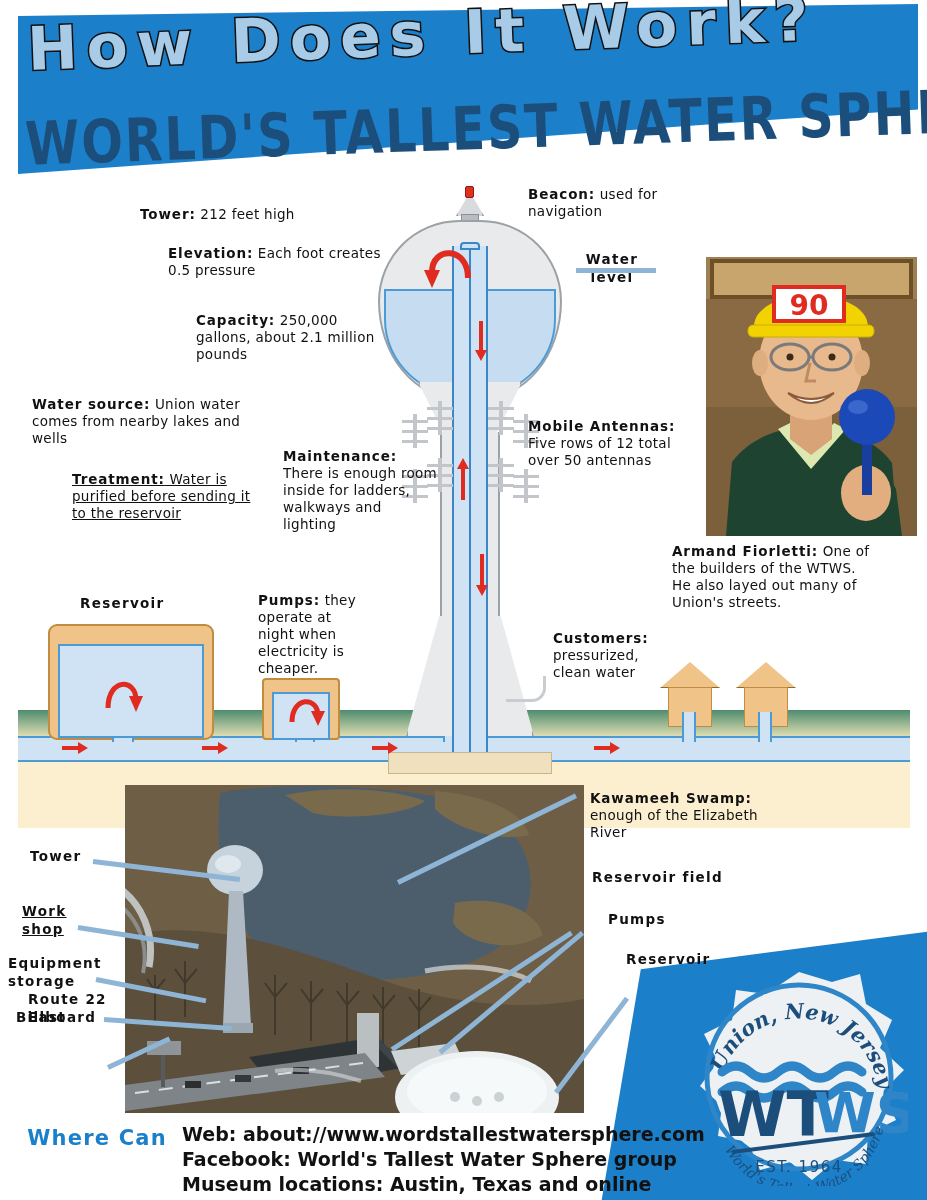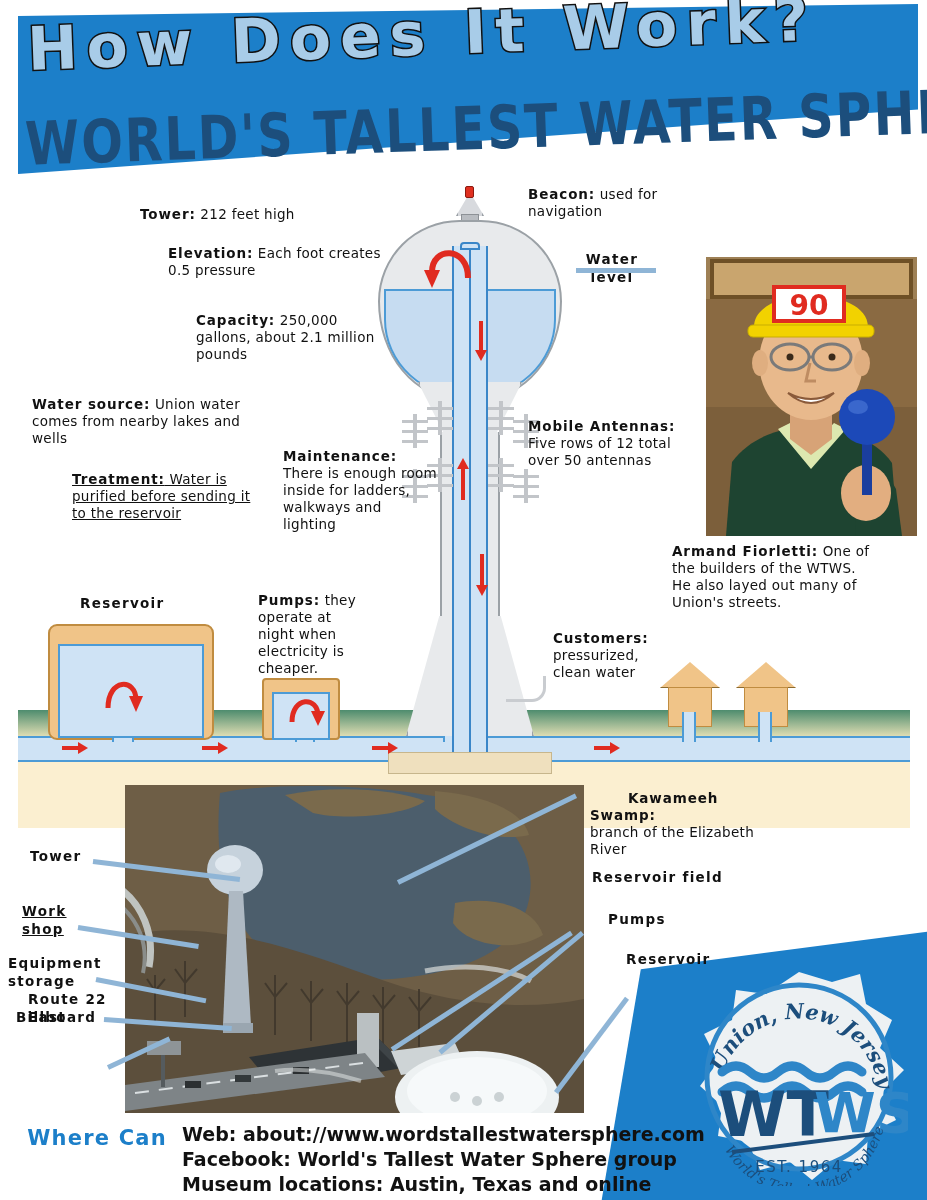--- a/index.html
+++ b/index.html
@@ -207,21 +207,21 @@
     position:absolute; left:12px; top:1124px; width:170px; z-index:9;
     font-family:"DejaVu Sans", sans-serif; font-size:21px; font-weight:bold;
     color:#1C7FC9; letter-spacing:1.2px; line-height:1.35; text-align:center;
   }
   .contact {
     position:absolute; left:182px; top:1122px; width:700px; z-index:9;
     font-family:"DejaVu Sans", sans-serif; font-size:19px; font-weight:bold;
     color:#111; line-height:1.32; letter-spacing:0px;
   }
   .contact div { white-space:nowrap; }
-  .swamp-hl { background:#FBEFD0;margin-left:38px; }
+  .swamp-hl { background:#FBEFD0; }
 </style>
 </head>
 <body>
 
 <div class="stage">
 
   <div class="hdr-band"></div>
   <div class="hdr-title">How Does It Work?</div>
   <div class="hdr-sub">WORLD'S TALLEST WATER SPHERE</div>
 
@@ -517,21 +517,21 @@
 East</div>
 
   <div class="leader" style="left:93px; top:859px; width:148px; transform:rotate(7deg);"></div>
   <div class="leader" style="left:78px; top:925px; width:122px; transform:rotate(9deg);"></div>
   <div class="leader" style="left:96px; top:977px; width:112px; transform:rotate(11deg);"></div>
   <div class="leader" style="left:104px; top:1017px; width:128px; transform:rotate(4deg);"></div>
   <div class="leader" style="left:108px; top:1065px; width:68px; transform:rotate(-25deg);"></div>
 
   <div class="callout" style="left:590px; top:790px; width:190px;">
     <b class="swamp-hl">Kawameeh Swamp:</b><br>
-    <span>branch of the Elizabeth River</span>
+    <span>enough of the Elizabeth River</span>
   </div>
   <div class="bold-label" style="left:592px; top:869px;">Reservoir field</div>
   <div class="bold-label" style="left:608px; top:911px;">Pumps</div>
   <div class="bold-label" style="left:626px; top:951px;">Reservoir</div>
 
   <div class="leader" style="left:398px; top:880px; width:198px; transform:rotate(-26deg);"></div>
   <div class="leader" style="left:392px; top:1047px; width:214px; transform:rotate(-33deg);"></div>
   <div class="leader" style="left:440px; top:1050px; width:186px; transform:rotate(-40deg);"></div>
   <div class="leader" style="left:556px; top:1090px; width:118px; transform:rotate(-53deg);"></div>
 

